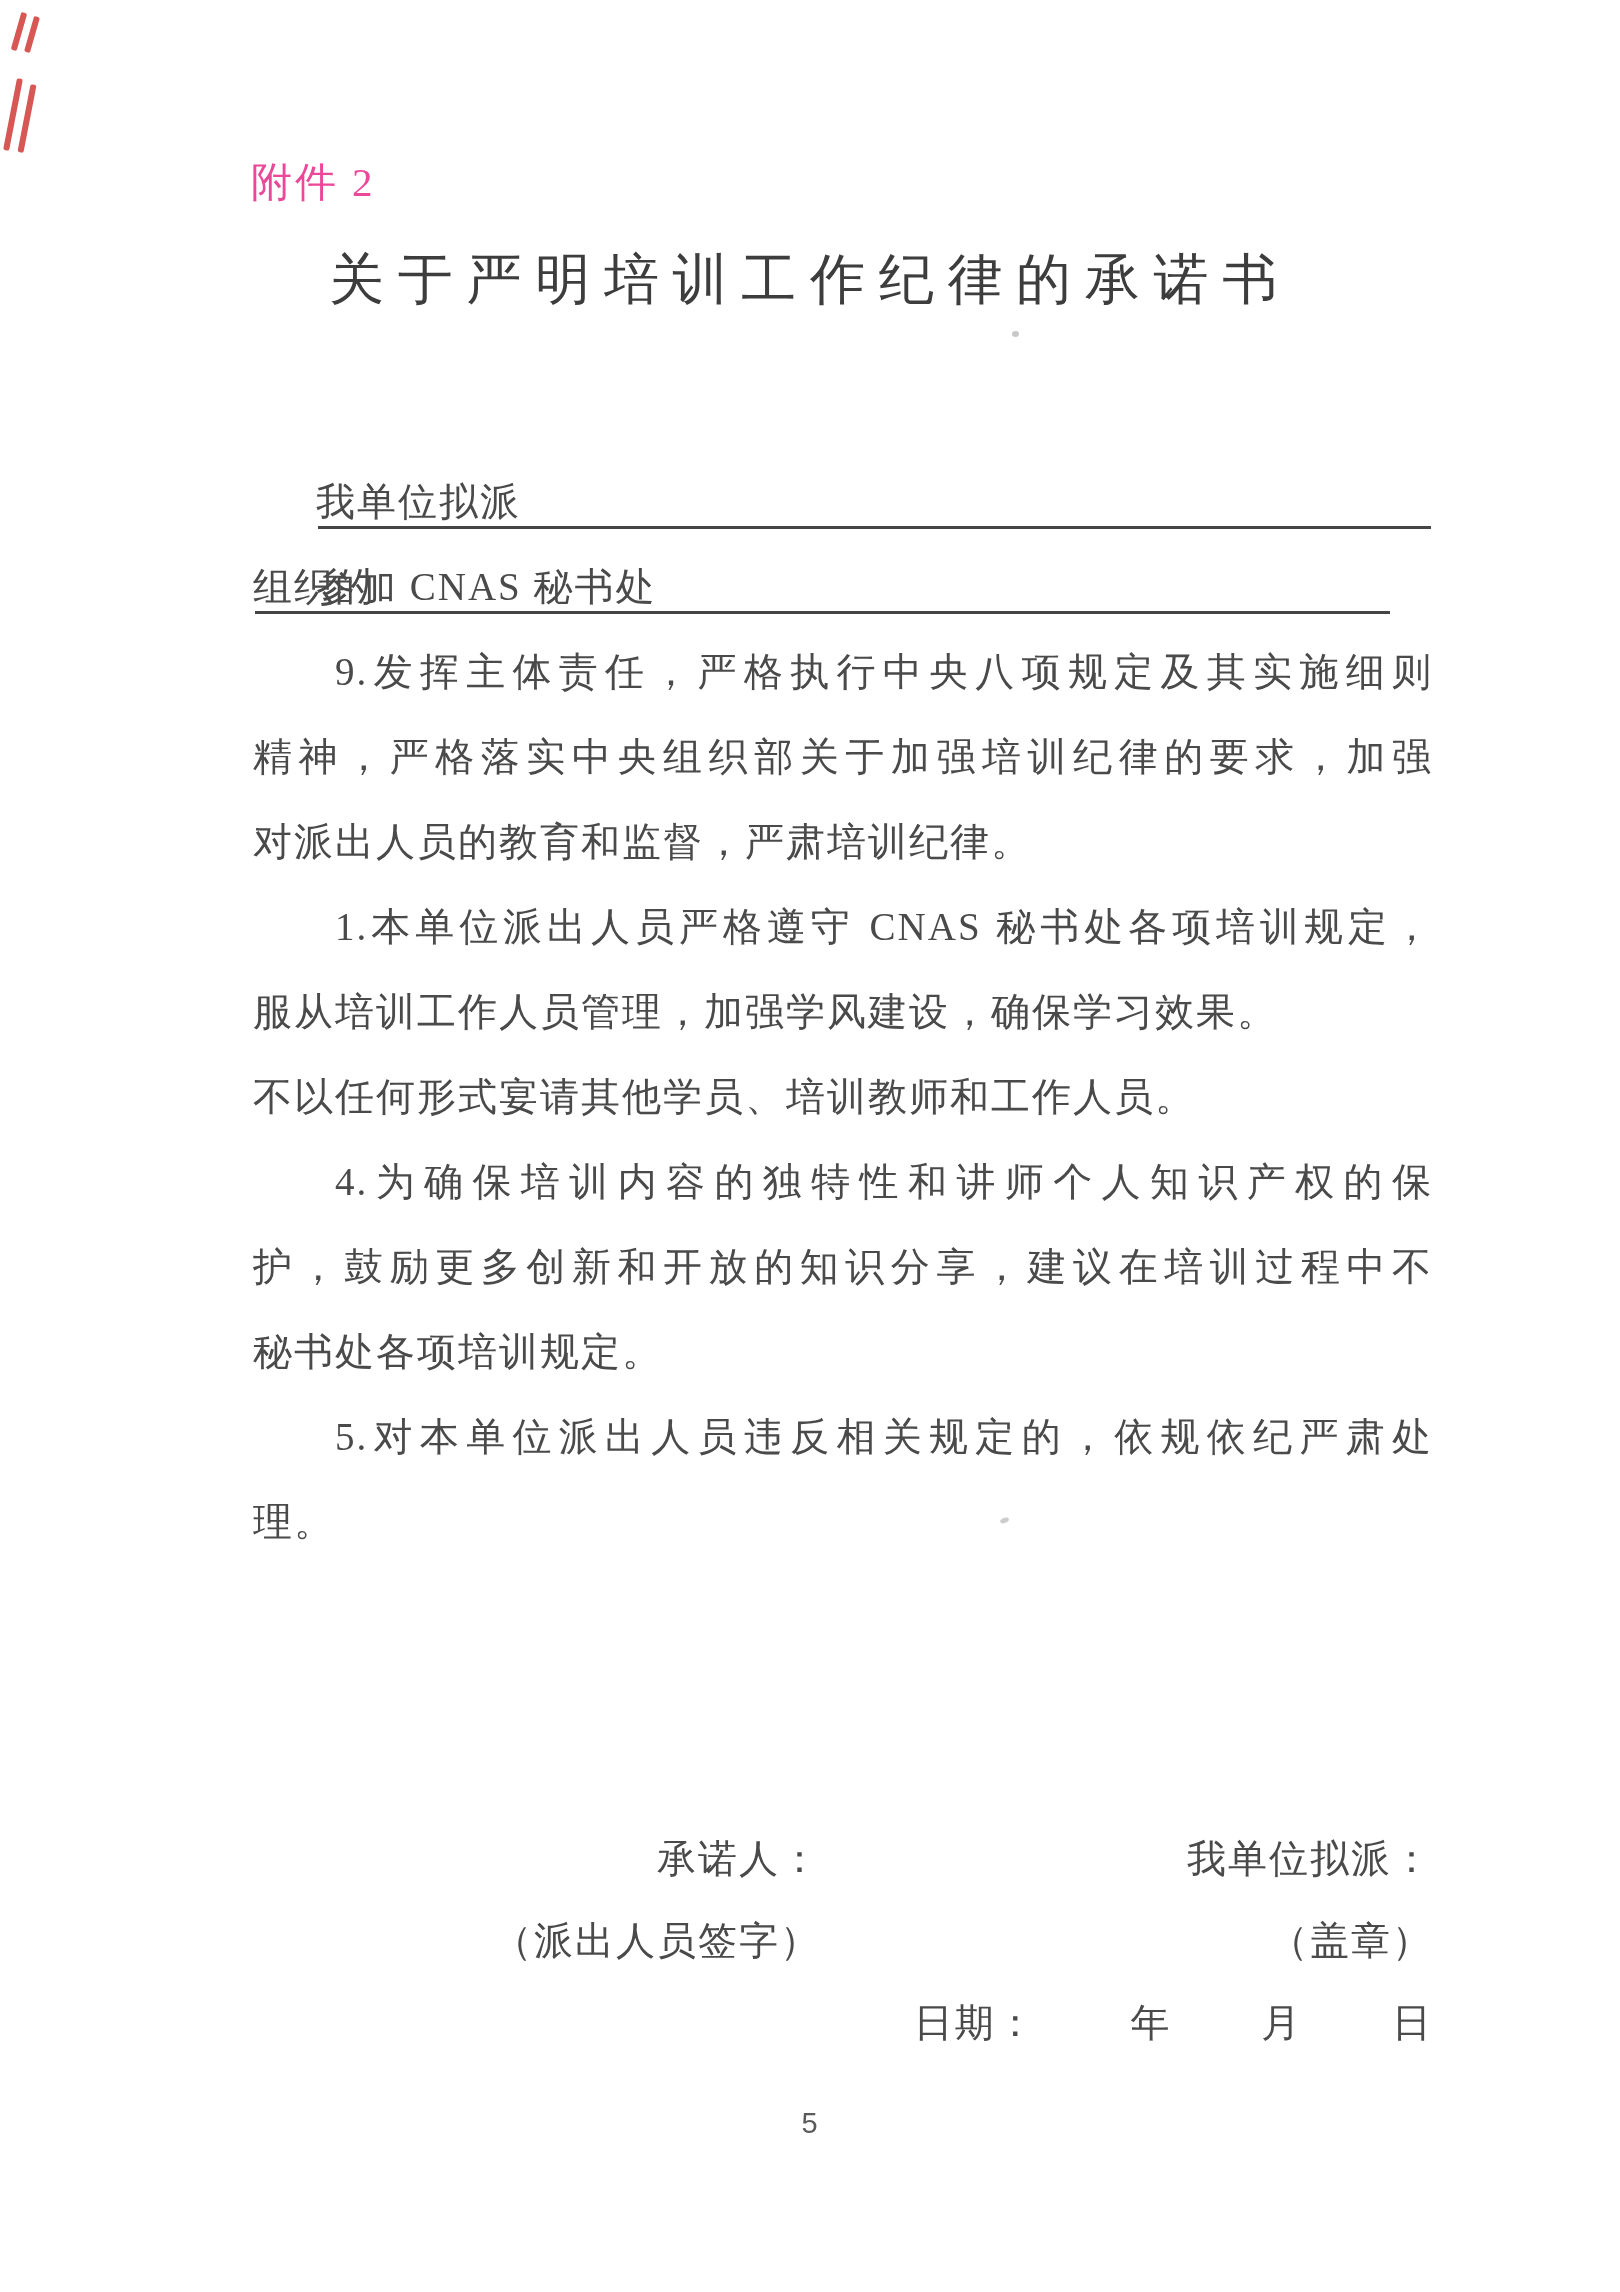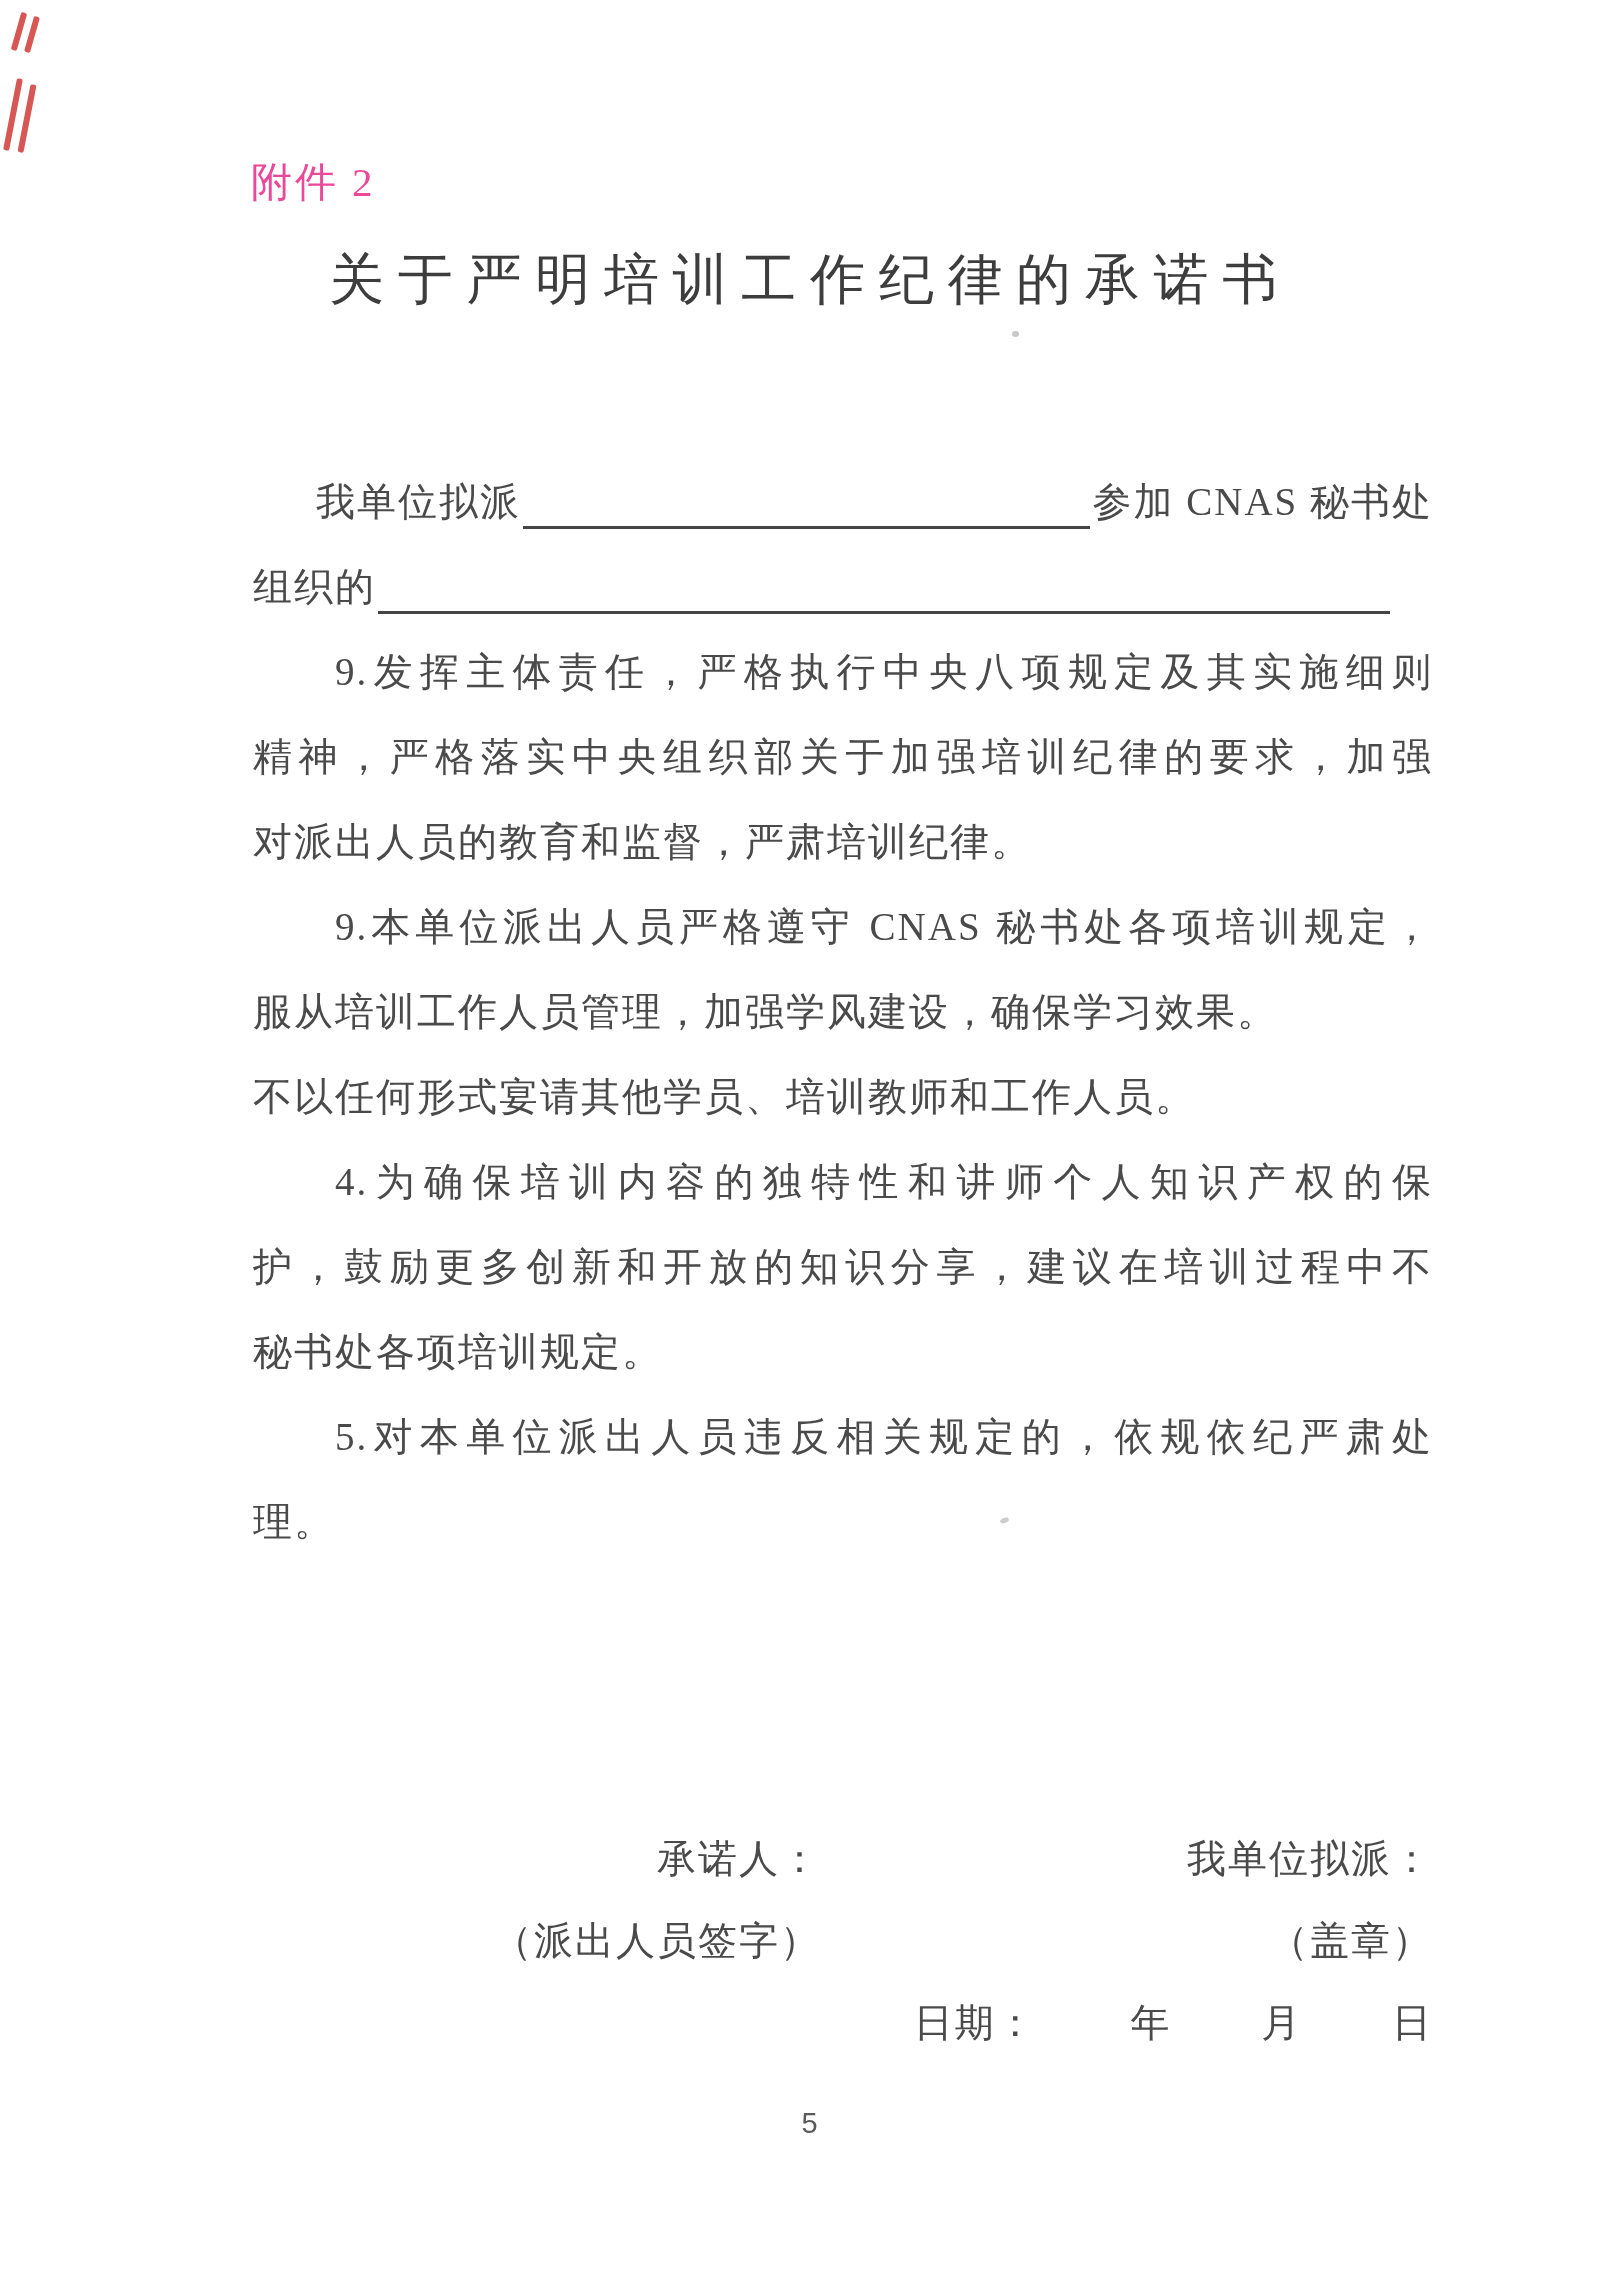--- a/index.html
+++ b/index.html
@@ -15,21 +15,21 @@
   .doc-title {
     position:absolute; left:0; right:0; top:243px;
     text-align:center; font-family:"Liberation Sans", sans-serif;
     font-weight:normal; font-size:55px; letter-spacing:13.7px; color:#3d3d3d;
     white-space:nowrap;
   }
   .body-block {
     position:absolute; left:253px; top:459px; width:1180px;
     font-size:39px; letter-spacing:2px;
   }
-  .bline { height:85px; line-height:85px; }
+  .bline { height:85px; line-height:85px;flex-direction:column; }
   .just { text-align:justify; text-align-last:justify; }
   .ind-item { padding-left:82px; }
   .flexline { display:flex; }
   .ind-first { padding-left:63px; }
   .blank { flex:1 1 auto; position:relative; min-width:59px; }
   .blank::after {
     content:""; position:absolute; left:2px; right:2px; bottom:14.7px;
     border-bottom:3.9px solid #454545;
   }
   .blank-short { margin-right:41px; }
@@ -84,21 +84,21 @@
     <div class="bline flexline">
       <span class="nowrap">组织的</span>
       <span class="blank blank-short"></span>
     </div>
 
 
     <div class="bline just ind-item">9.发挥主体责任，严格执行中央八项规定及其实施细则</div>
     <div class="bline just">精神，严格落实中央组织部关于加强培训纪律的要求，加强</div>
     <div class="bline">对派出人员的教育和监督，严肃培训纪律。</div>
 
-    <div class="bline just ind-item">9.本单位派出人员严格遵守 CNAS 秘书处各项培训规定，</div>
+    <div class="bline just ind-item">1.本单位派出人员严格遵守 CNAS 秘书处各项培训规定，</div>
     <div class="bline">服从培训工作人员管理，加强学风建设，确保学习效果。</div>
 
     <div class="bline">不以任何形式宴请其他学员、培训教师和工作人员。</div>
 
     <div class="bline just ind-item">4.为确保培训内容的独特性和讲师个人知识产权的保</div>
     <div class="bline just">护，鼓励更多创新和开放的知识分享，建议在培训过程中不</div>
     <div class="bline">秘书处各项培训规定。</div>
 
     <div class="bline just ind-item">5.对本单位派出人员违反相关规定的，依规依纪严肃处</div>
     <div class="bline">理。</div>

